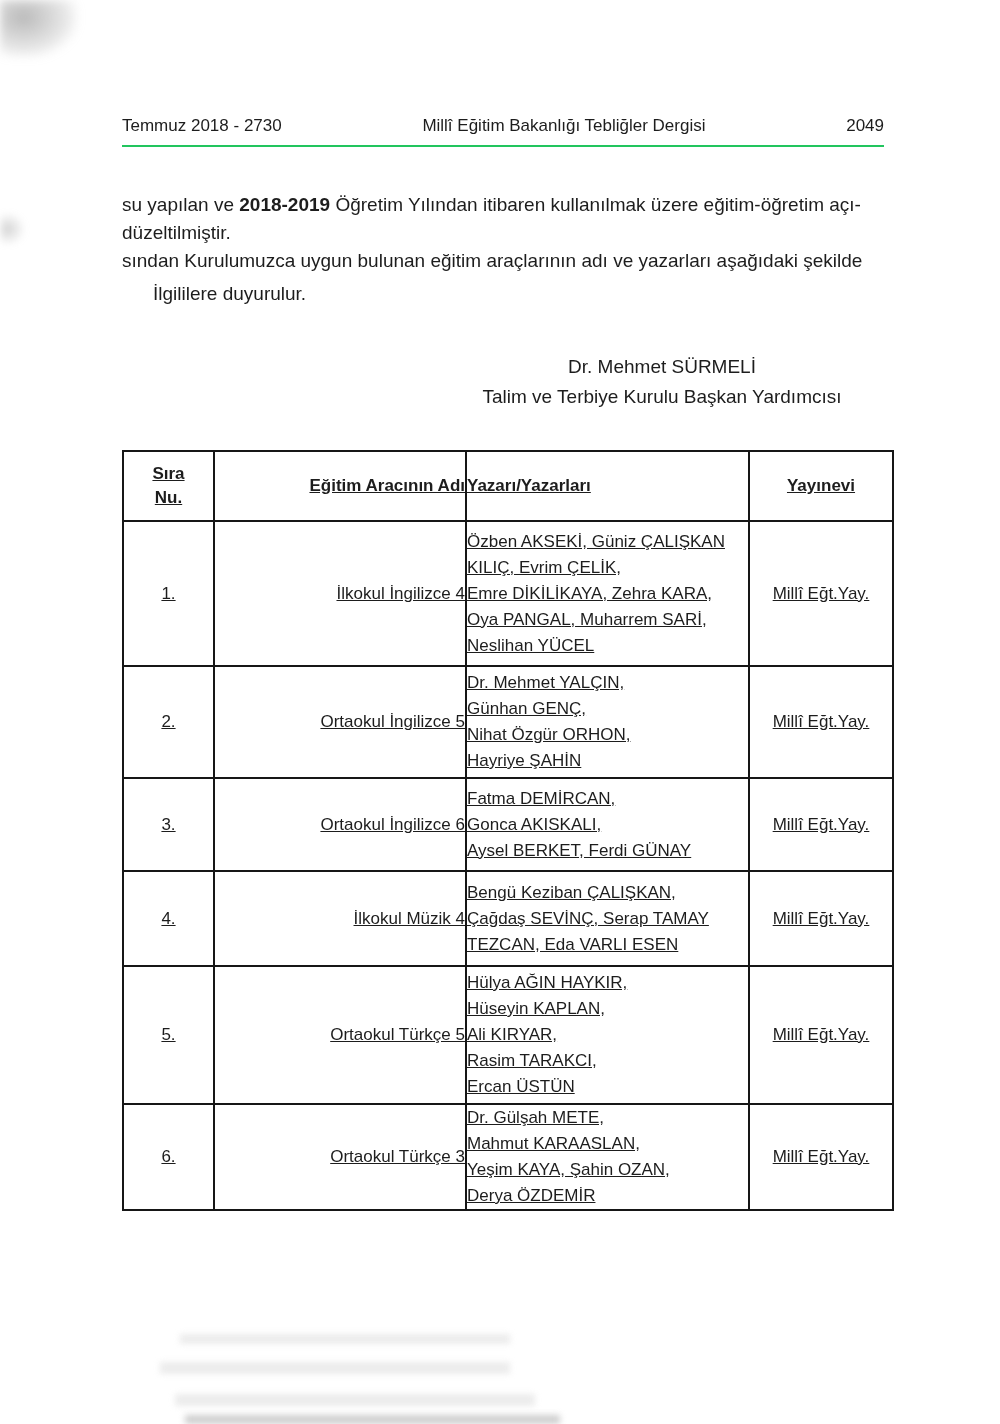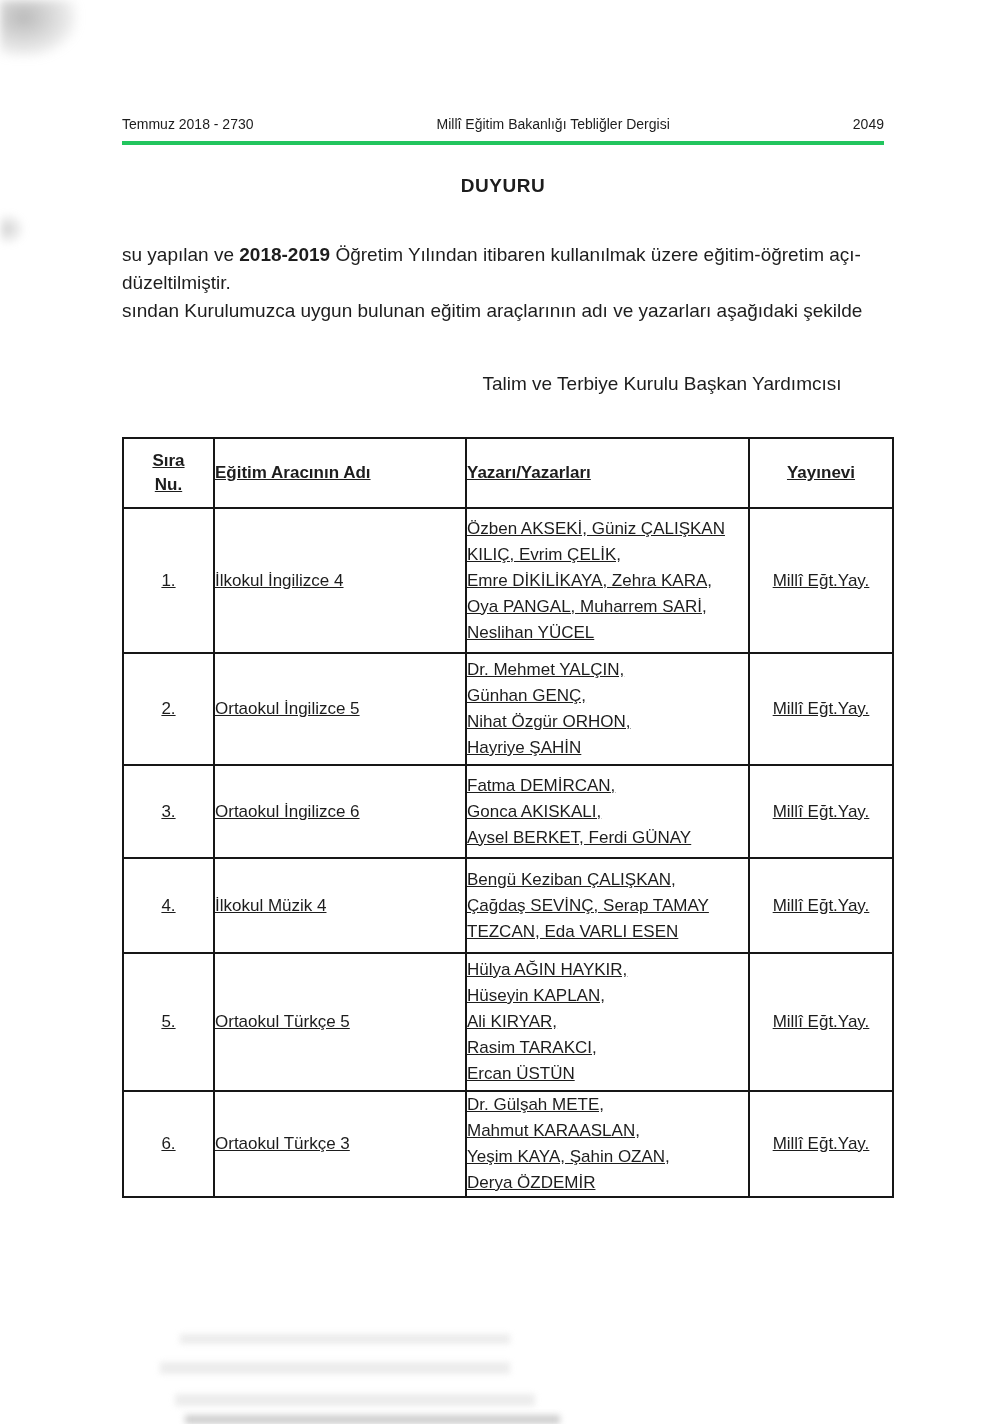--- a/index.html
+++ b/index.html
@@ -16,23 +16,23 @@
     position: absolute;
     left: 122px;
     top: 116px;
     width: 762px;
   }
   
   .page-header {
     display: flex;
     justify-content: space-between;
     align-items: baseline;
-    font-size: 14px;
+    font-size: 17px;
     padding-bottom: 9px;
-    border-bottom: 4px solid #22c55e;
+    border-bottom: 2px solid #22c55e;
   }
   
   .doc-title {
     margin-top: 30px;
     text-align: center;
     font-size: 19px;
     font-weight: bold;
     letter-spacing: 0.5px;
   }
   
@@ -75,21 +75,21 @@
     padding: 0;
   }
   thead tr { height: 70px; }
   tbody tr:nth-child(1) { height: 145px; }
   tbody tr:nth-child(2) { height: 112px; }
   tbody tr:nth-child(3) { height: 93px; }
   tbody tr:nth-child(4) { height: 95px; }
   tbody tr:nth-child(5) { height: 138px; }
   tbody tr:nth-child(6) { height: 105px; }
   .col-no  { width: 89px;  text-align: center; }
-  .col-name{ width: 250px; text-align: left; padding-left: 13px; }
+  .col-name{ width: 250px; text-align: right; padding-left: 13px; }
   .col-auth{ width: 281px; text-align: left; padding-left: 12px; padding-right: 6px; margin-left: 35px; }
   .col-pub { width: 142px; text-align: center; }
   th { font-weight: bold; text-align: left; }
   th.col-no { text-align: center; white-space: pre-line; line-height: 24px; }
   th.col-name, th.col-auth { padding-top: 24px; }
   th.col-pub { text-align: center; padding-top: 24px; }
   .cell-text { white-space: pre-line; line-height: 26px; }
   
   .artifact { position: absolute; pointer-events: none; }
   .smudge-tl {
@@ -119,30 +119,31 @@
 <div class="artifact ghost ghost4"></div>
 
 <div class="content">
 
   <div class="page-header">
     <span>Temmuz 2018 - 2730</span>
     <span>Millî Eğitim Bakanlığı Tebliğler Dergisi</span>
     <span>2049</span>
   </div>
 
-  <div class="doc-title">DUYURU</div>
 
   <div class="body-para">
     <div class="p-line"><span>su yapılan ve </span><span class="bold">2018-2019</span><span> Öğretim Yılından itibaren kullanılmak üzere eğitim-öğretim açı-</span></div>
     <div class="p-line">düzeltilmiştir.</div>
     <div class="p-line">sından Kurulumuzca uygun bulunan eğitim araçlarının adı ve yazarları aşağıdaki şekilde</div>
   </div>
 
+  <div class="closing">İlgililere duyurulur.</div>
 
   <div class="signature">
+    <div class="sig-name">Dr. Mehmet SÜRMELİ</div>
     <div class="sig-title">Talim ve Terbiye Kurulu Başkan Yardımcısı</div>
   </div>
 
   <table class="materials">
     <thead>
       <tr>
         <th class="col-no">Sıra
 Nu.</th>
         <th class="col-name">Eğitim Aracının Adı</th>
         <th class="col-auth">Yazarı/Yazarları</th>

